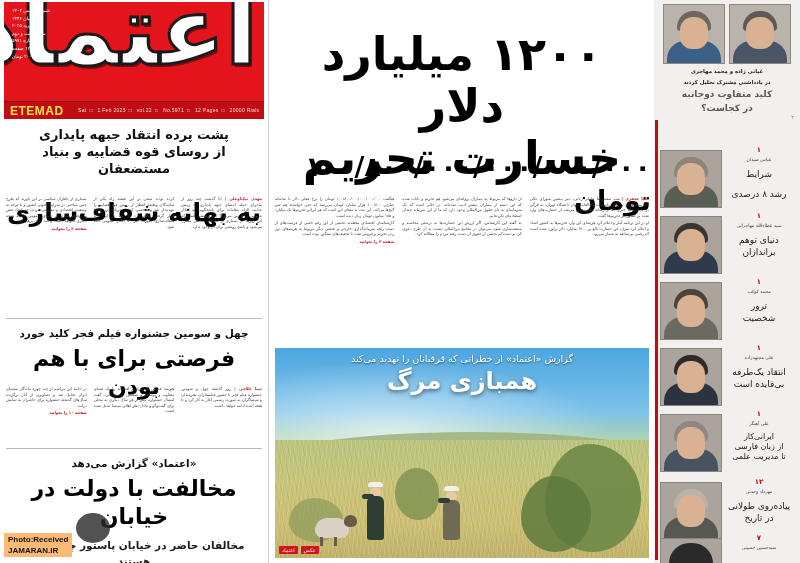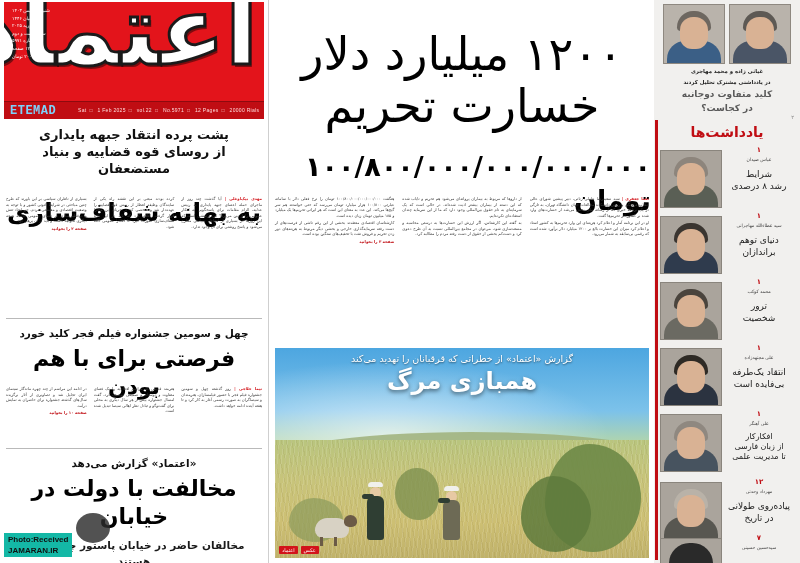--- a/index.html
+++ b/index.html
@@ -31,22 +31,22 @@
     position:absolute;left:8px;top:5px;width:62px;
     text-align:left;color:#fff;font-size:4.6px;line-height:7.6px;
     direction:rtl;
   }
   .date-block div{white-space:nowrap;text-align:left;}
   .mast-strip{
     position:absolute;left:0;bottom:0;width:260px;height:17px;background:#c00d13;
     border-top:1px solid #8e0a0e;
   }
   .etemad-lat{
-    position:absolute;left:6px;top:2px;color:#7dd3fc;font-size:12px;font-weight:bold;
-    letter-spacing:.5px;font-family:Liberation Mono, monospace;direction:ltr;
+    position:absolute;left:6px;top:2px;color:#fde047;font-size:12px;font-weight:bold;
+    letter-spacing:.5px;font-family:Liberation Sans, sans-serif;direction:ltr;
   }
   .mast-meta{
     position:absolute;left:74px;top:5px;color:#ffd9da;font-size:5px;
     letter-spacing:.3px;direction:ltr;font-family:"Liberation Sans",sans-serif;
     white-space:nowrap;
   }
   .mast-meta i{font-style:normal;opacity:.8;margin:0 3px;}
 
   
   .art{position:absolute;left:6px;width:256px;text-align:center;}
@@ -67,21 +67,21 @@
   .more{color:#c00d13;font-weight:bold;}
   .rule{position:absolute;left:6px;width:256px;border-top:1px solid #b9b9b9;}
 
   
   .mid-kicker{
     position:absolute;left:4px;top:6px;width:378px;text-align:center;
     font-size:13px;font-weight:bold;color:#000;line-height:18px;
   }
   .mid-head{
     position:absolute;left:4px;top:28px;width:378px;text-align:center;
-    font-size:46px;font-weight:normal;color:#000;line-height:52px;letter-spacing:-1px;
+    font-size:46px;font-weight:bold;color:#000;line-height:52px;letter-spacing:-1px;
   }
   .mid-num{
     position:absolute;left:4px;top:150px;width:378px;text-align:right;
     font-size:27px;font-weight:bold;color:#000;line-height:34px;
     direction:rtl;
   }
   .mid-body{
     position:absolute;left:6px;top:196px;width:374px;height:140px;
     column-count:3;column-gap:8px;
     font-size:3.9px;line-height:5.5px;color:#3a3a3a;text-align:justify;
@@ -218,21 +218,21 @@
 
     <div class="art" style="top:456px;">
       <div class="kicker small">«اعتماد» گزارش می‌دهد</div>
       <div class="headline h-lg" style="margin-top:4px;">مخالفت با دولت در خیابان</div>
       <div class="deck" style="margin-top:6px;">مخالفان حاضر در خیابان پاستور چه کسانی هستند</div>
 
     </div>
 
     <div style="position:absolute;left:4px;bottom:6px;display:flex;align-items:center;gap:4px;">
       <div style="width:34px;height:30px;border-radius:50%;background:#2c2c2c;opacity:.82;"></div>
-      <div style="background:#14b8a6;padding:1px 4px;margin-top:34px;">
+      <div style="background:#fdba74;padding:1px 4px;margin-top:34px;">
         <div style="font-size:8px;font-weight:bold;color:#111;line-height:11px;direction:ltr;font-family:'Liberation Sans',sans-serif;">Photo:Received</div>
         <div style="font-size:8px;font-weight:bold;color:#111;line-height:11px;direction:ltr;font-family:'Liberation Sans',sans-serif;">JAMARAN.IR</div>
       </div>
     </div>
   </div>
 
   <div class="col-mid">
     <div class="mid-head">
       <div>۱۲۰۰ میلیارد دلار</div>
       <div>خسارت تحریم</div>
@@ -299,34 +299,33 @@
           <div class="f-skin"></div>
         </div>
       </div>
       <div class="rs-cap">غیاثی زاده و محمد مهاجری</div>
       <div class="rs-cap">در یادداشتی مشترک تحلیل کردند</div>
       <div class="rs-cap2">کلید متفاوت دوجانبه</div>
       <div class="rs-cap2">در کجاست؟</div>
       <div class="rs-pg">۲</div>
     </div>
 
-    <div class="rs-title">یادداشت‌ها</div>
     <div class="rs-redline"></div>
 
     <div class="note" style="top:146px;">
       <div class="note-ph">
         <div class="f-suit" style="background:#5a5f55;"></div>
         <div class="f-hair" style="background:#8d857c;"></div>
         <div class="f-skin"></div>
       </div>
       <div class="note-txt">
         <div class="note-num">۱</div>
         <div class="note-author">عباس صیدان</div>
         <div class="note-title">شرایط</div>
-        <div class="note-title" style="margin-top:0;">رشد ۸ درصدی</div>
+        <div class="note-title" style="margin-top:8px;">رشد ۸ درصدی</div>
       </div>
     </div>
 
     <div class="note" style="top:212px;">
       <div class="note-ph">
         <div class="f-suit" style="background:#2f3b4d;"></div>
         <div class="f-hair" style="background:#3a3530;"></div>
         <div class="f-skin"></div>
       </div>
       <div class="note-txt">
@@ -367,21 +366,21 @@
 
     <div class="note" style="top:410px;height:72px;">
       <div class="note-ph">
         <div class="f-suit" style="background:#47535f;"></div>
         <div class="f-hair" style="background:#8f8880;"></div>
         <div class="f-skin"></div>
       </div>
       <div class="note-txt">
         <div class="note-num">۱</div>
         <div class="note-author">علی آهنگر</div>
-        <div class="note-title" style="font-size:8px;line-height:10px;">افکار‌کار</div>
+        <div class="note-title" style="font-size:8px;line-height:10px;">ایرانی‌کار</div>
         <div class="note-title" style="font-size:8px;line-height:10px;margin-top:0;">از زبان فارسی</div>
         <div class="note-title" style="font-size:8px;line-height:10px;margin-top:0;">تا مدیریت علمی</div>
       </div>
     </div>
 
     <div class="note" style="top:478px;">
       <div class="note-ph">
         <div class="f-suit" style="background:#585751;"></div>
         <div class="f-hair" style="background:#b9b2a8;"></div>
         <div class="f-skin"></div>

